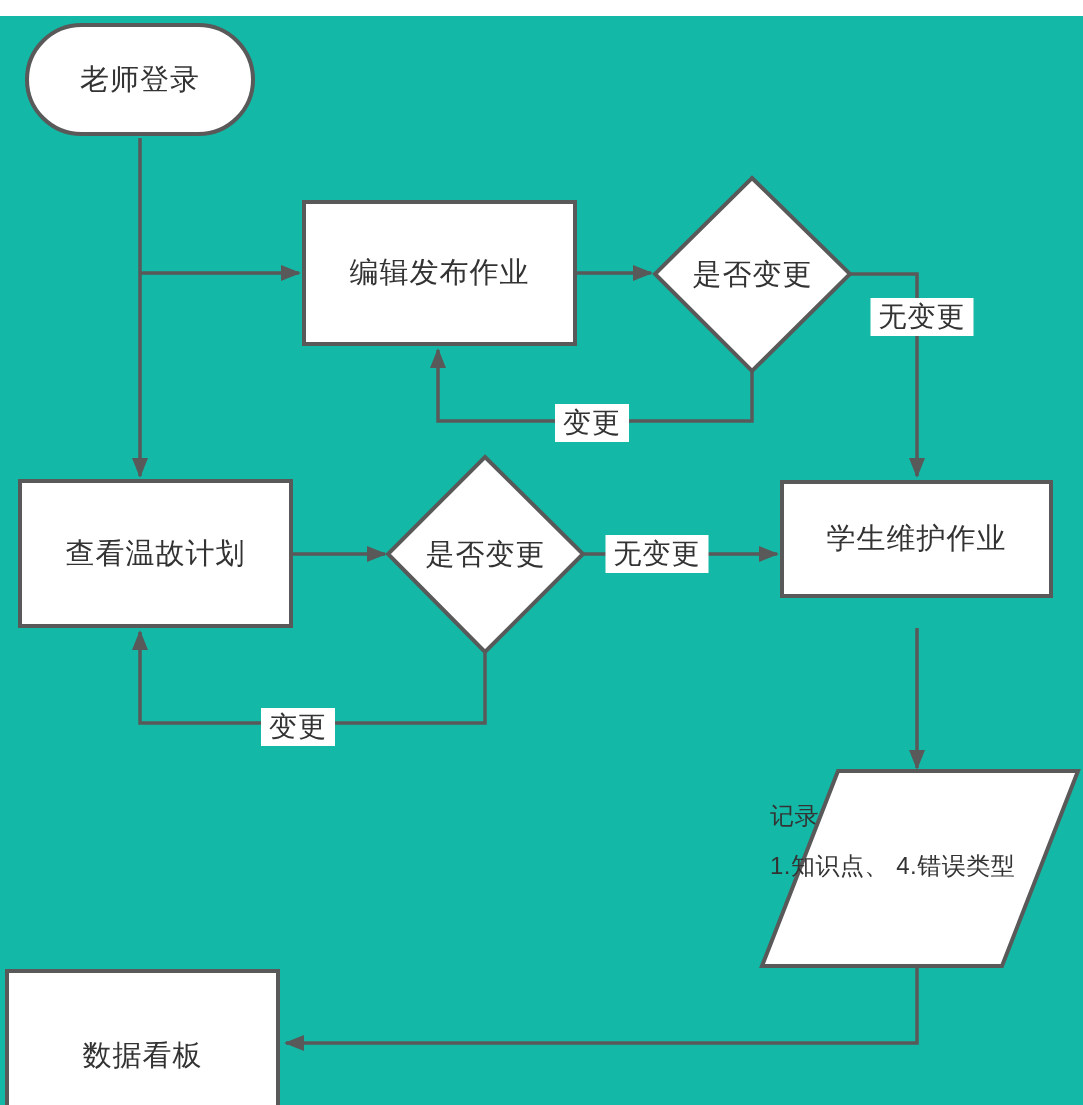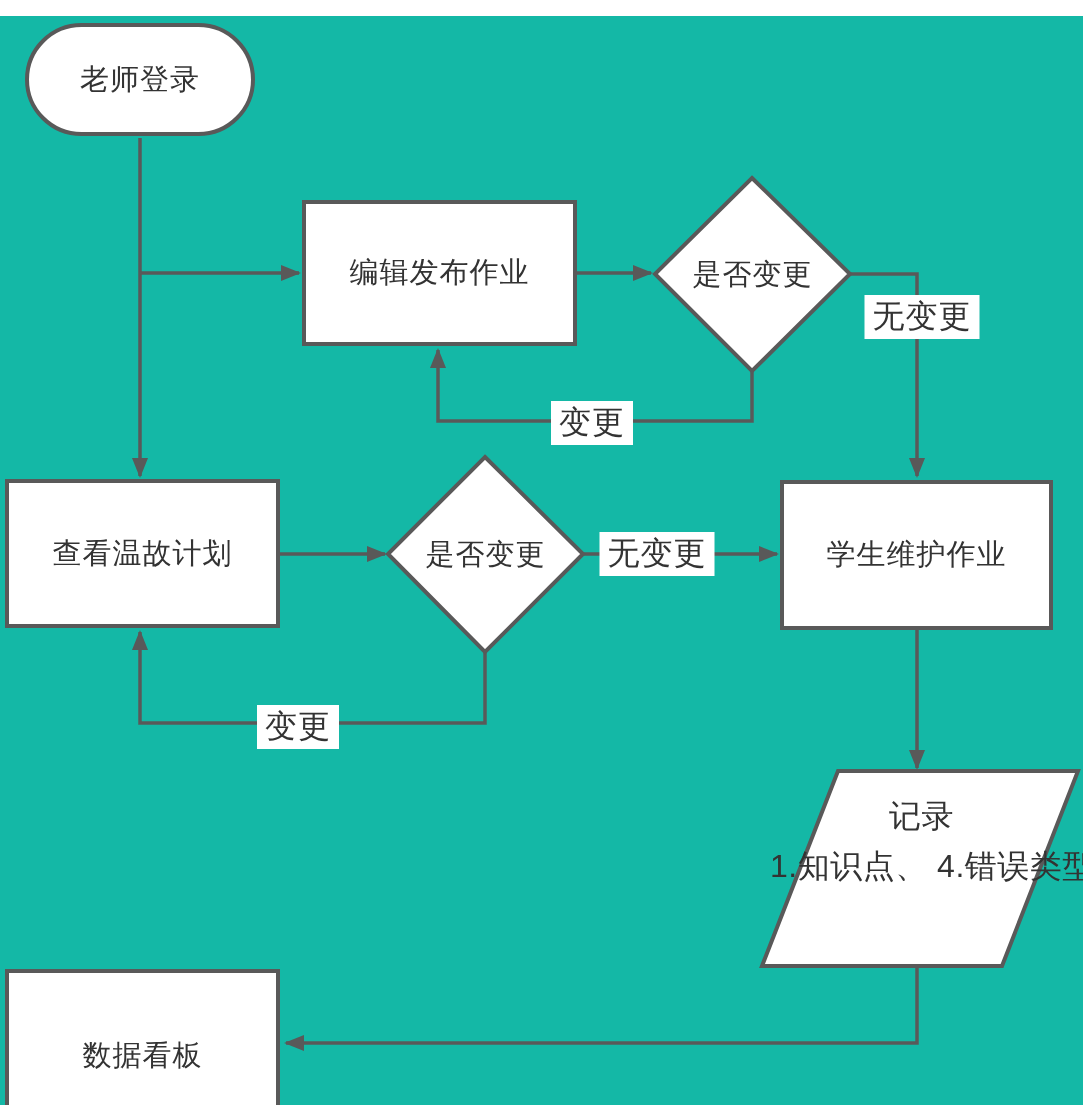--- a/index.html
+++ b/index.html
@@ -6,22 +6,22 @@
   body{font-family:"Liberation Sans","DejaVu Sans",sans-serif;}
   #canvas{position:relative;width:1083px;height:1105px;background:#14b8a6;overflow:hidden;margin-top:16px;}
   #wires{position:absolute;left:0;top:0;width:1083px;height:1105px;}
   .conn{stroke:#595959;stroke-width:3.5;fill:none;}
   .shape{fill:#ffffff;stroke:#595959;stroke-width:4;}
   .node{position:absolute;display:flex;align-items:center;justify-content:center;
         font-size:29px;color:#333333;letter-spacing:1px;box-sizing:border-box;}
   .boxed{background:#ffffff;border:4px solid #595959;}
   .stadium{border-radius:58px;}
   .edge-label{position:absolute;transform:translate(-50%,-50%);background:#ffffff;
-        padding:0 8px;font-size:32px;color:#333333;letter-spacing:1px;white-space:nowrap;}
-  .para-text{position:absolute;text-align:center;font-size:32px;line-height:50px;
+        padding:0 8px;font-size:28px;color:#333333;letter-spacing:1px;white-space:nowrap;}
+  .para-text{position:absolute;font-size:24px;line-height:50px;
         color:#333333;letter-spacing:0.5px;white-space:nowrap;}
 </style>
 </head>
 <body>
 
 <div id="canvas">
 
   <svg id="wires" viewBox="0 0 1083 1105" xmlns="http://www.w3.org/2000/svg">
     <defs>
       <marker id="arrow" markerUnits="userSpaceOnUse" markerWidth="22" markerHeight="18" refX="18" refY="8" orient="auto">
@@ -60,29 +60,29 @@
   </div>
 
   <div class="node boxed" style="left:302px;top:184px;width:275px;height:146px;justify-content:center;">
     <span>编辑发布作业</span>
   </div>
 
   <div class="node" style="left:655px;top:162px;width:195px;height:193px;">
     <span>是否变更</span>
   </div>
 
-  <div class="node boxed" style="left:5px;top:463px;width:275px;height:149px;">
+  <div class="node boxed" style="left:18px;top:463px;width:275px;height:149px;">
     <span>查看温故计划</span>
   </div>
 
   <div class="node" style="left:388px;top:441px;width:195px;height:195px;">
     <span>是否变更</span>
   </div>
 
-  <div class="node boxed" style="left:780px;top:464px;width:273px;height:150px;">
+  <div class="node boxed" style="left:780px;top:464px;width:273px;height:118px;">
     <span>学生维护作业</span>
   </div>
 
   <div class="para-text" style="left:770px;top:775px;width:303px;">
     <div>记录</div>
     <div>1.知识点、 4.错误类型</div>
   </div>
 
   <div class="node boxed" style="left:5px;top:953px;width:275px;height:174px;">
     <span>数据看板</span>

